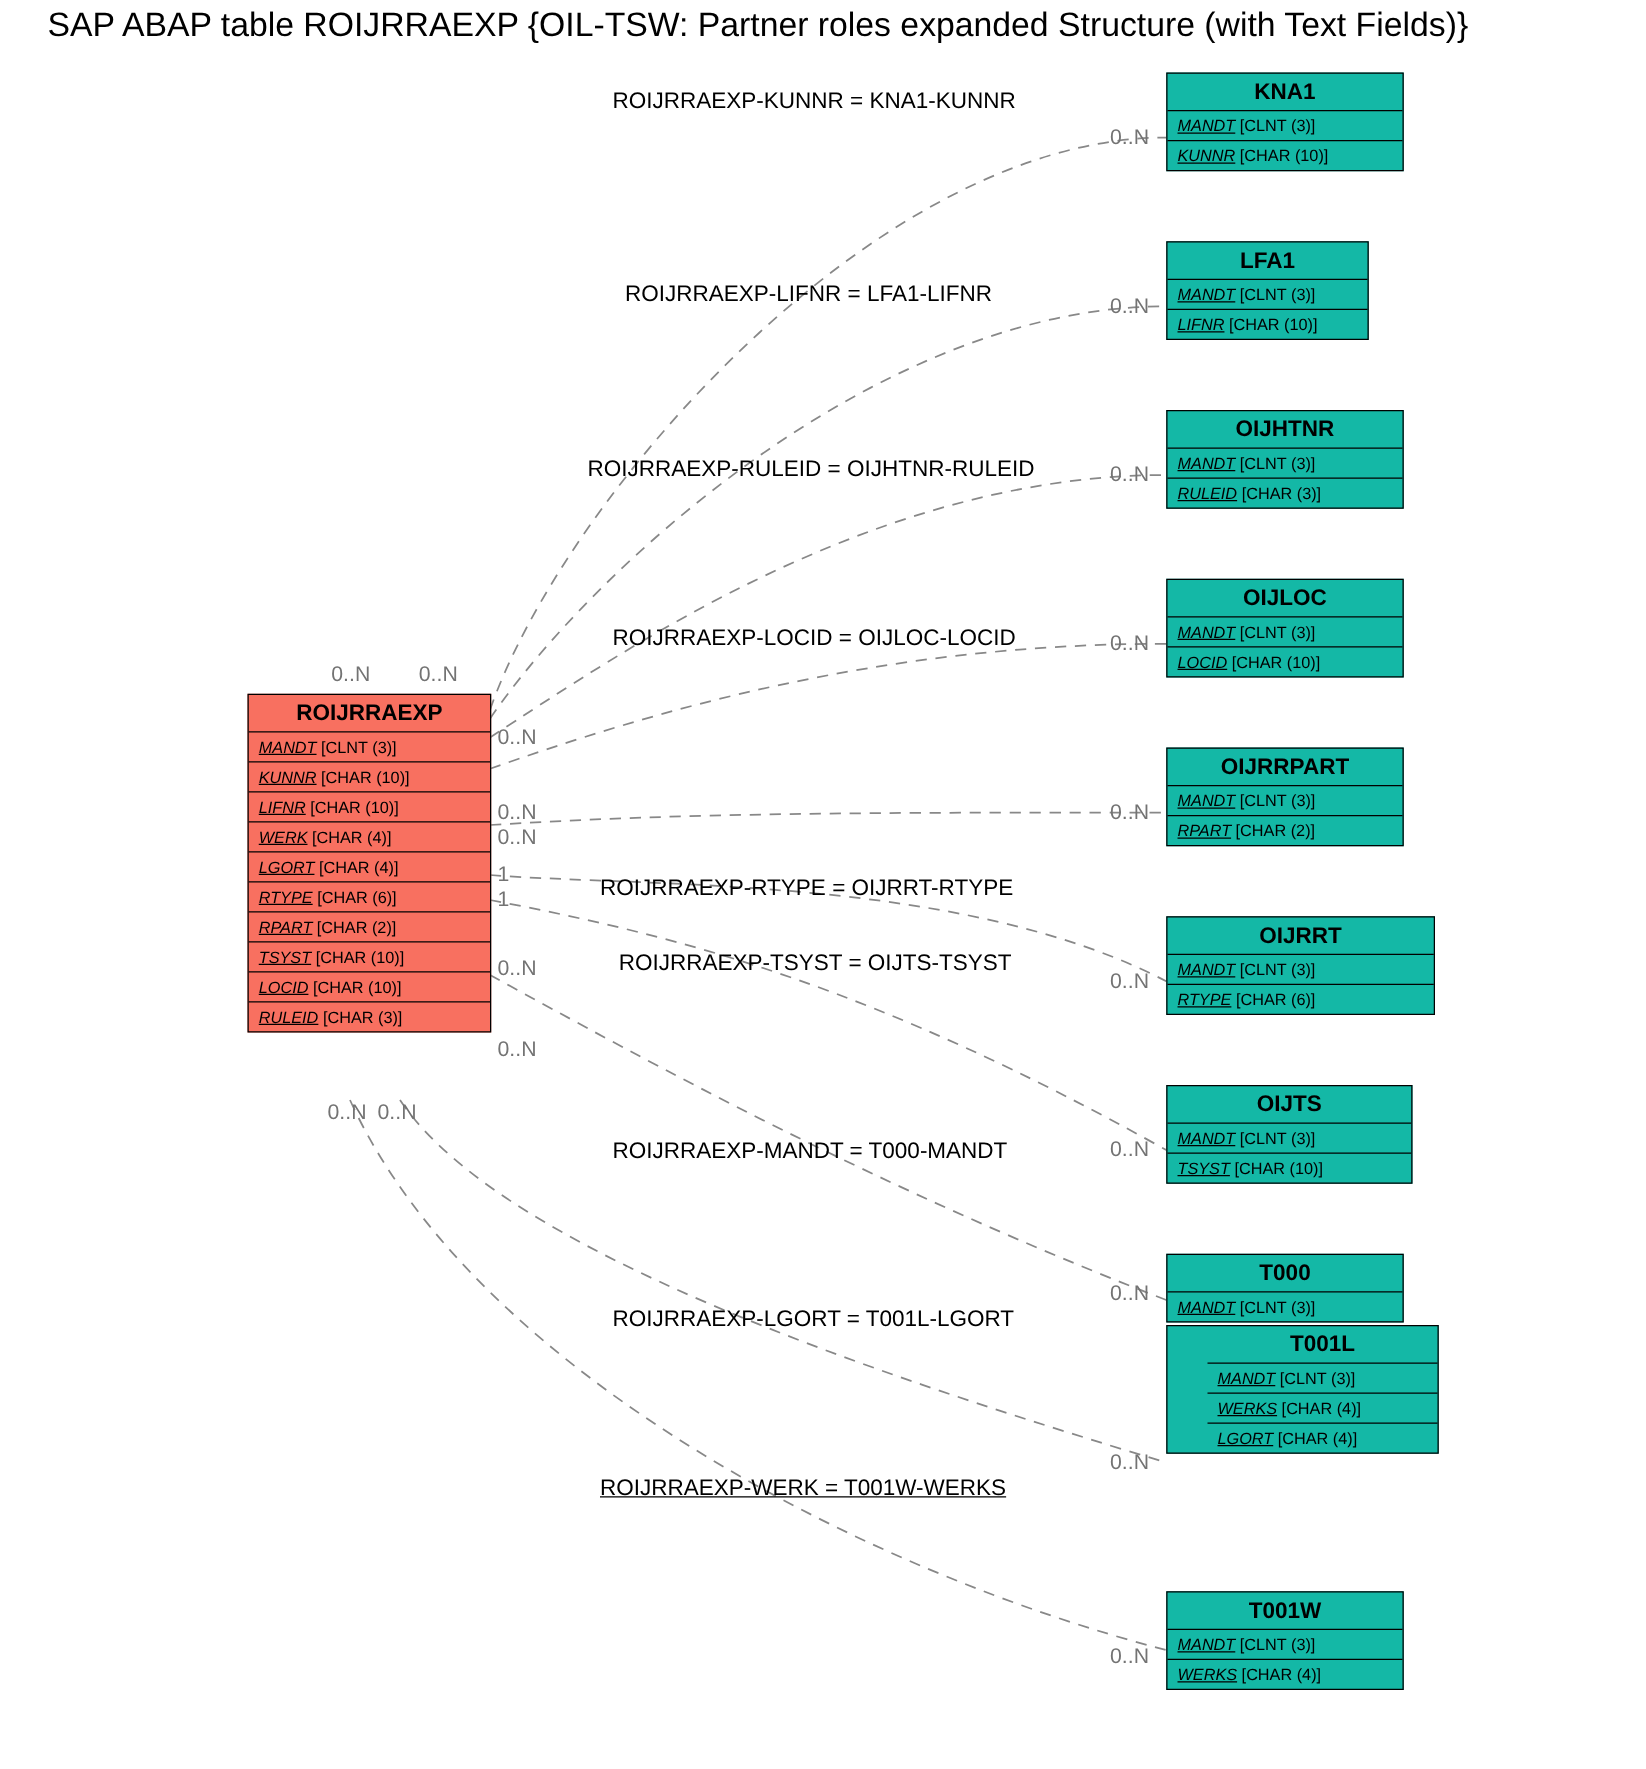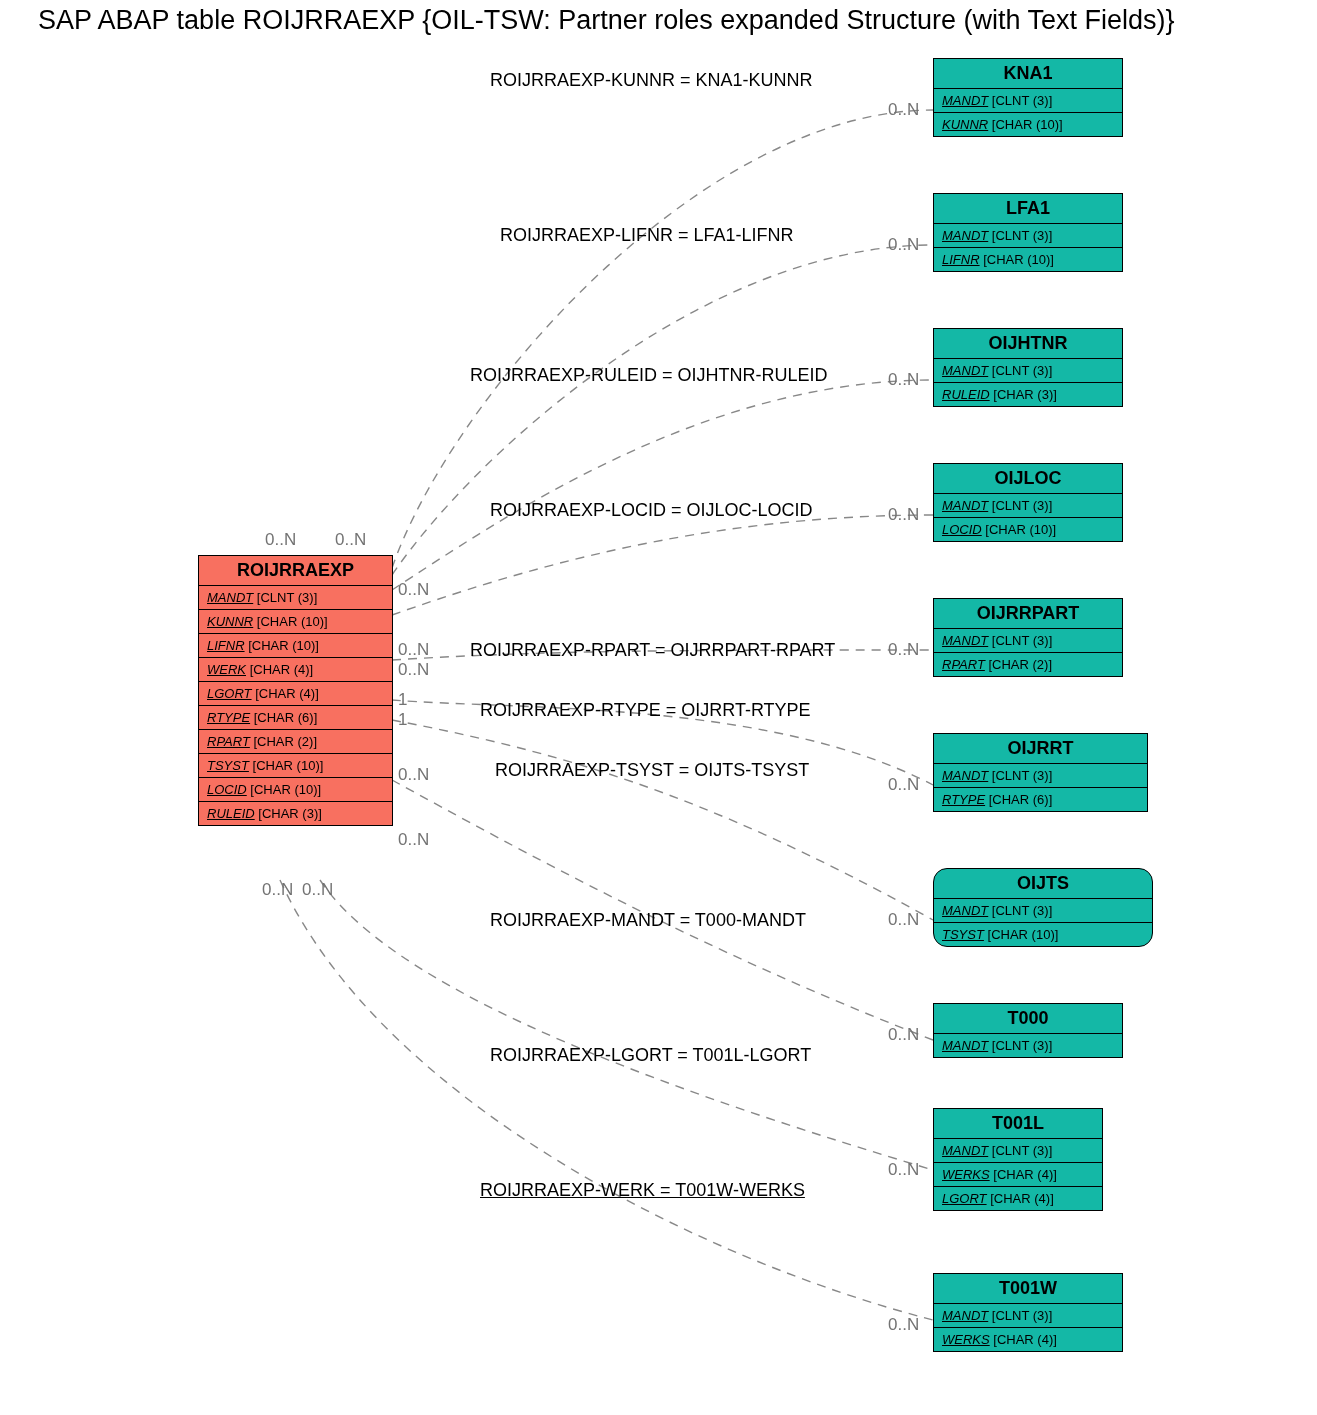--- a/index.html
+++ b/index.html
@@ -111,21 +111,21 @@
     <div class="row"><span class="fname">LOCID</span> <span class="ftype">[CHAR (10)]</span></div>
     <div class="row"><span class="fname">RULEID</span> <span class="ftype">[CHAR (3)]</span></div>
   </div>
 
   <div class="entity" style="left:933px; top:58px; width:190px;">
     <div class="hdr">KNA1</div>
     <div class="row"><span class="fname">MANDT</span> <span class="ftype">[CLNT (3)]</span></div>
     <div class="row"><span class="fname">KUNNR</span> <span class="ftype">[CHAR (10)]</span></div>
   </div>
 
-  <div class="entity" style="left:933px; top:193px; width:190px;">
+  <div class="entity" style="left:933px; top:193px; width:162px;">
     <div class="hdr">LFA1</div>
     <div class="row"><span class="fname">MANDT</span> <span class="ftype">[CLNT (3)]</span></div>
     <div class="row"><span class="fname">LIFNR</span> <span class="ftype">[CHAR (10)]</span></div>
   </div>
 
   <div class="entity" style="left:933px; top:328px; width:190px;">
     <div class="hdr">OIJHTNR</div>
     <div class="row"><span class="fname">MANDT</span> <span class="ftype">[CLNT (3)]</span></div>
     <div class="row"><span class="fname">RULEID</span> <span class="ftype">[CHAR (3)]</span></div>
   </div>
@@ -141,49 +141,48 @@
     <div class="row"><span class="fname">MANDT</span> <span class="ftype">[CLNT (3)]</span></div>
     <div class="row"><span class="fname">RPART</span> <span class="ftype">[CHAR (2)]</span></div>
   </div>
 
   <div class="entity" style="left:933px; top:733px; width:215px;">
     <div class="hdr">OIJRRT</div>
     <div class="row"><span class="fname">MANDT</span> <span class="ftype">[CLNT (3)]</span></div>
     <div class="row"><span class="fname">RTYPE</span> <span class="ftype">[CHAR (6)]</span></div>
   </div>
 
-  <div class="entity" style="left:933px; top:868px; width:220px;border-radius:14px;">
+  <div class="entity" style="left:933px; top:868px; width:197px;">
     <div class="hdr">OIJTS</div>
     <div class="row"><span class="fname">MANDT</span> <span class="ftype">[CLNT (3)]</span></div>
     <div class="row"><span class="fname">TSYST</span> <span class="ftype">[CHAR (10)]</span></div>
   </div>
 
   <div class="entity" style="left:933px; top:1003px; width:190px;">
     <div class="hdr">T000</div>
     <div class="row"><span class="fname">MANDT</span> <span class="ftype">[CLNT (3)]</span></div>
   </div>
 
-  <div class="entity" style="left:933px; top:1108px; width:170px;">
+  <div class="entity" style="left:933px; top:1060px; width:218px;padding-left:32px;">
     <div class="hdr">T001L</div>
     <div class="row"><span class="fname">MANDT</span> <span class="ftype">[CLNT (3)]</span></div>
     <div class="row"><span class="fname">WERKS</span> <span class="ftype">[CHAR (4)]</span></div>
     <div class="row"><span class="fname">LGORT</span> <span class="ftype">[CHAR (4)]</span></div>
   </div>
 
   <div class="entity" style="left:933px; top:1273px; width:190px;">
     <div class="hdr">T001W</div>
     <div class="row"><span class="fname">MANDT</span> <span class="ftype">[CLNT (3)]</span></div>
     <div class="row"><span class="fname">WERKS</span> <span class="ftype">[CHAR (4)]</span></div>
   </div>
 
   <div class="rel-label" style="left:490px; top:70px;">ROIJRRAEXP-KUNNR = KNA1-KUNNR</div>
   <div class="rel-label" style="left:500px; top:225px;">ROIJRRAEXP-LIFNR = LFA1-LIFNR</div>
   <div class="rel-label" style="left:470px; top:365px;">ROIJRRAEXP-RULEID = OIJHTNR-RULEID</div>
   <div class="rel-label" style="left:490px; top:500px;">ROIJRRAEXP-LOCID = OIJLOC-LOCID</div>
-  <div class="rel-label" style="left:470px; top:640px;">ROIJRRAEXP-RPART = OIJRRPART-RPART</div>
   <div class="rel-label" style="left:480px; top:700px;">ROIJRRAEXP-RTYPE = OIJRRT-RTYPE</div>
   <div class="rel-label" style="left:495px; top:760px;">ROIJRRAEXP-TSYST = OIJTS-TSYST</div>
   <div class="rel-label" style="left:490px; top:910px;">ROIJRRAEXP-MANDT = T000-MANDT</div>
   <div class="rel-label" style="left:490px; top:1045px;">ROIJRRAEXP-LGORT = T001L-LGORT</div>
   <div class="rel-label" style="left:480px; top:1180px;text-decoration:underline;">ROIJRRAEXP-WERK = T001W-WERKS</div>
 
   <div class="card" style="left:265px; top:530px;">0..N</div>
   <div class="card" style="left:335px; top:530px;">0..N</div>
   <div class="card" style="left:398px; top:580px;">0..N</div>
   <div class="card" style="left:398px; top:640px;">0..N</div>

